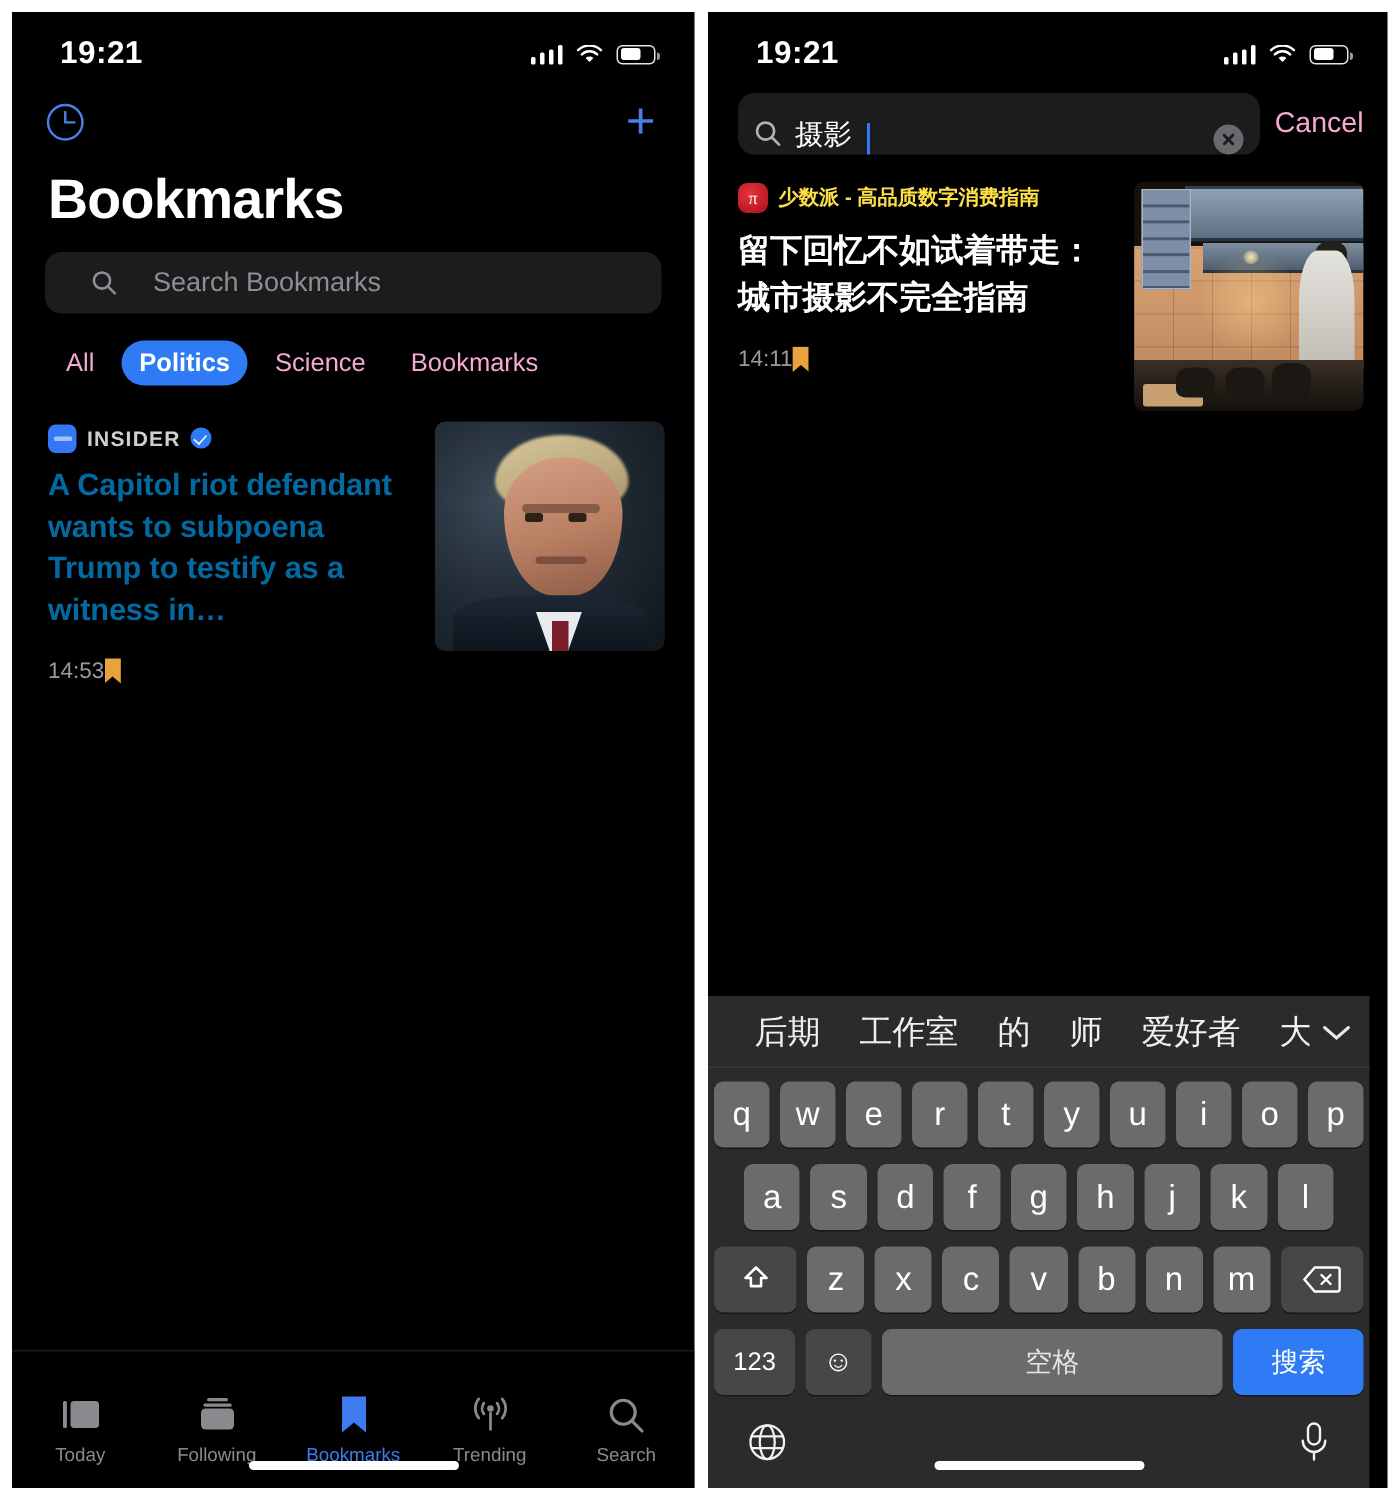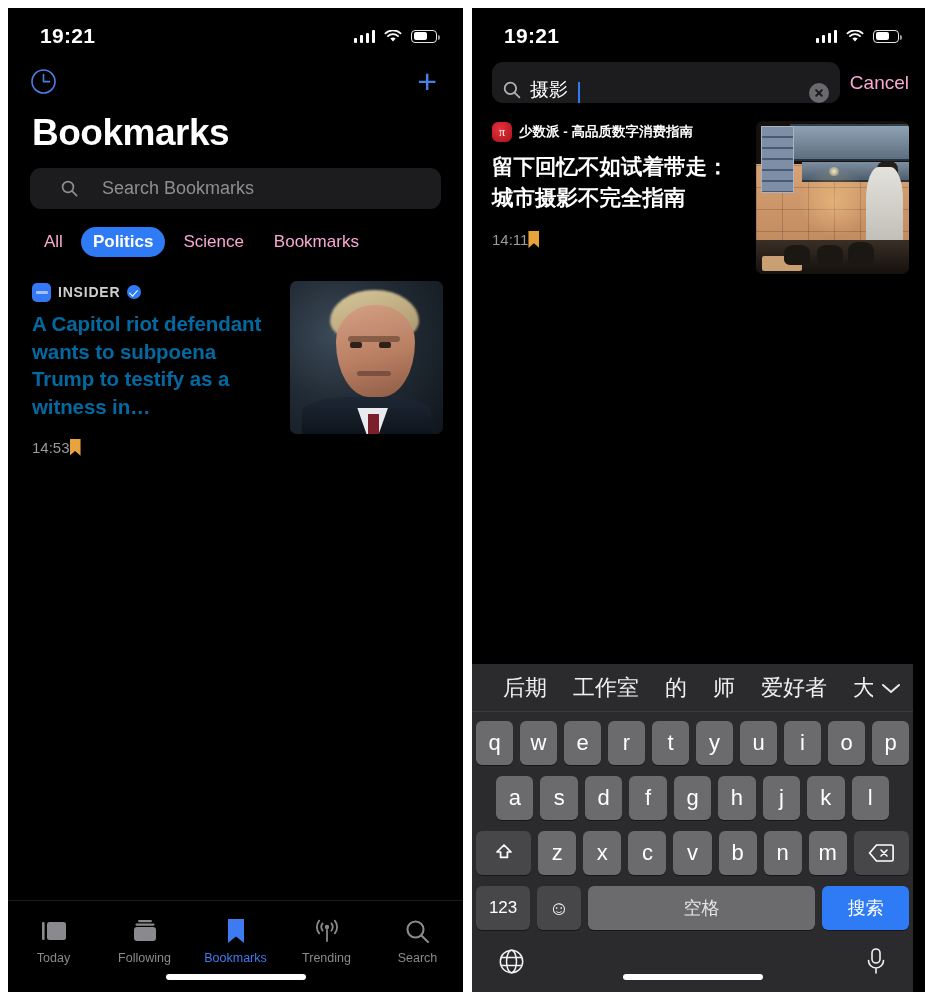--- a/index.html
+++ b/index.html
@@ -236,21 +236,21 @@
   .thumb.shop .pot.c { left:60%; height:15%; }
   .thumb.shop .box {
     position:absolute; left:4%; bottom:2%; width:26%; height:10%;
     background:#c9a071; border-radius:2px;
   }
 
   
   .tabbar {
     position: absolute; left:0; right:0; bottom:0;
     height: 92px; background:#000;
-    display:flex; align-items:flex-start; padding-top: 16px;
+    display:flex; align-items:flex-start; padding-top: 28px;
     border-top: 0.5px solid #1b1b1d;
   }
   .tab {
     flex:1; display:flex; flex-direction:column;
     align-items:center; gap: 6px;
   }
   .tab .tlabel { font-size: 12.5px; color:#8a8a8e; }
   .tab.active .tlabel { color:#3e7bf0; }
   .tab .ticon { height: 28px; display:flex; align-items:center; color:#8a8a8e; }
   .tab.active .ticon { color:#3e7bf0; }
@@ -288,21 +288,21 @@
   .cancel { color:#f9a8d4; font-size: 19px; white-space:nowrap; }
 
   .rcard { display:flex; padding: 18px 16px 0 20px; gap: 14px; }
   .src-logo-round {
     width: 20px; height: 20px; border-radius: 6px;
     background: radial-gradient(circle at 40% 35%, #e8323c, #a8111c);
     color:#fff; font-size: 12px; display:flex;
     align-items:center; justify-content:center;
     font-family: "Liberation Serif", serif;
   }
-  .src-name-cn { color:#ffffff; font-size: 13.5px; font-weight:bold; }
+  .src-name-cn { color:#fde047; font-size: 13.5px; font-weight:bold; }
   .headline-cn {
     color:#fff; font-size: 21.5px; font-weight:bold;
     line-height: 1.42; margin-top: 9px;
   }
 
   
   .keyboard {
     position:absolute; left:0; right:12px; bottom:0;
     background:#2b2b2d;
   }

